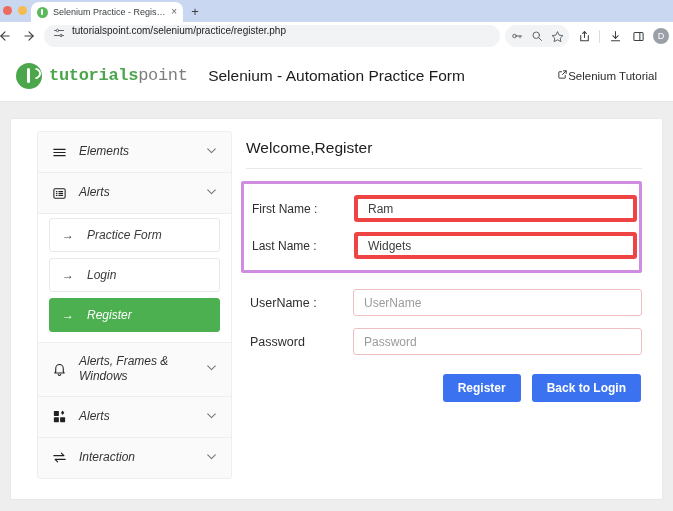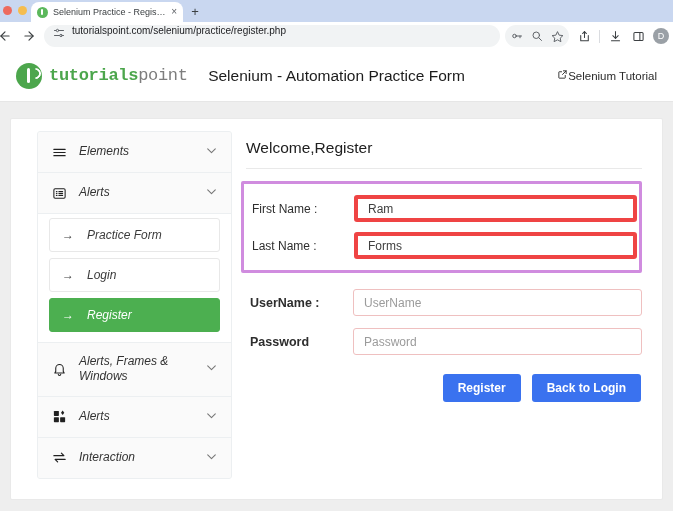--- a/index.html
+++ b/index.html
@@ -153,21 +153,21 @@
   .frow { display: flex; align-items: center; padding: 5px 0; }
   .frow .lab {
     width: 110px; flex: 0 0 110px; font-size: 12px; color: #2e2e2e; padding-left: 8px;
   }
   .frow .fin {
     flex: 1 1 auto; height: 27px; border: 4px solid #ef4444; border-radius: 3px;
     display: flex; align-items: center; padding: 0 10px; font-size: 12px; color: #404040;
     background: #fff;
   }
   .frow2 { display: flex; align-items: center; padding: 6px 0; margin-left: -1px; }
-  .frow2 .lab { width: 108px; flex: 0 0 108px; font-size: 12.5px; color: #2e2e2e; padding-left: 5px; font-weight: bold; }
+  .frow2 .lab { width: 108px; flex: 0 0 108px; font-size: 12.5px; color: #2e2e2e; padding-left: 5px; }
   .frow2 .fin {
     flex: 1 1 auto; height: 27px; border: 1px solid #efc0c0; border-radius: 3px;
     display: flex; align-items: center; padding: 0 10px; font-size: 12px; color: #9b9b9b;
     background: #fff;
   }
   .btn-row { display: flex; justify-content: flex-end; gap: 11px; padding-top: 13px; padding-right: 1px; }
   .btn {
     background: #3a72ef; color: #ffffff; font-size: 12px; font-weight: bold;
     border: none; border-radius: 3px; padding: 8px 15px; line-height: 1;
     font-family: "Liberation Sans", sans-serif; cursor: pointer;
@@ -399,21 +399,21 @@
           <div class="welcome">Welcome,Register</div>
           <div class="welcome-rule"></div>
 
           <div class="highlight-box">
             <div class="frow">
               <div class="lab">First Name :</div>
               <div class="fin" placeholder="First Name">Ram</div>
             </div>
             <div class="frow">
               <div class="lab">Last Name :</div>
-              <div class="fin" placeholder="Last Name">Forms</div>
+              <div class="fin" placeholder="Last Name">Widgets</div>
             </div>
           </div>
 
           <div class="frow2">
             <div class="lab">UserName :</div>
             <div class="fin" placeholder="UserName">UserName</div>
           </div>
           <div class="frow2">
             <div class="lab">Password</div>
             <div class="fin" placeholder="Password">Password</div>

